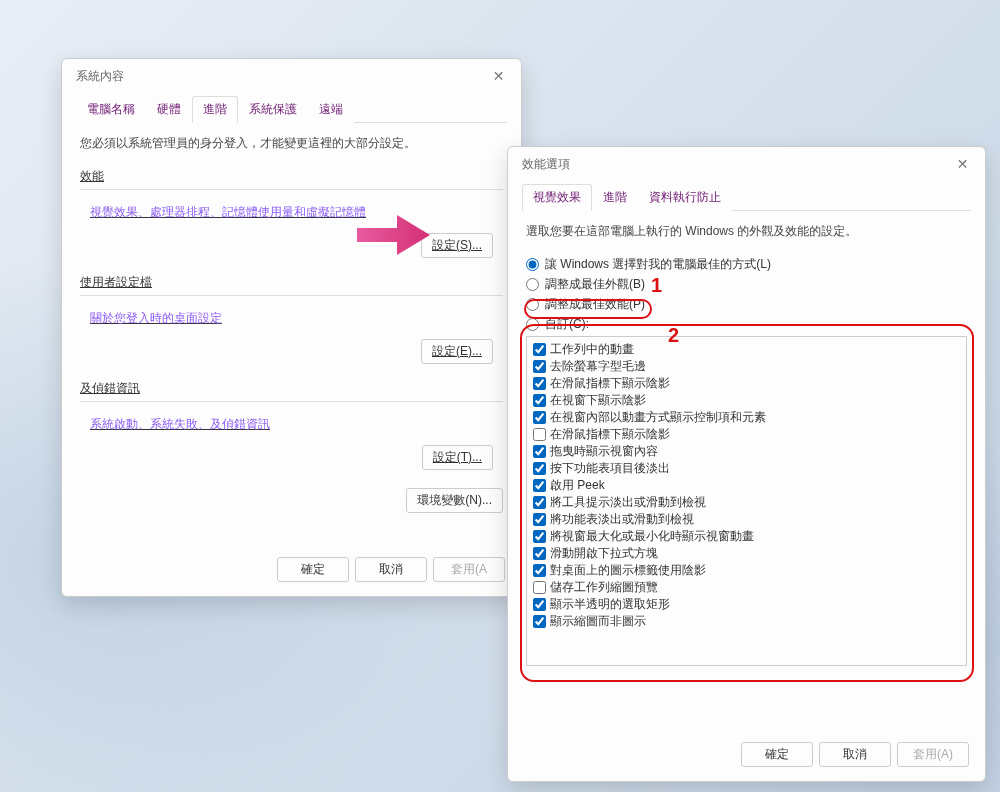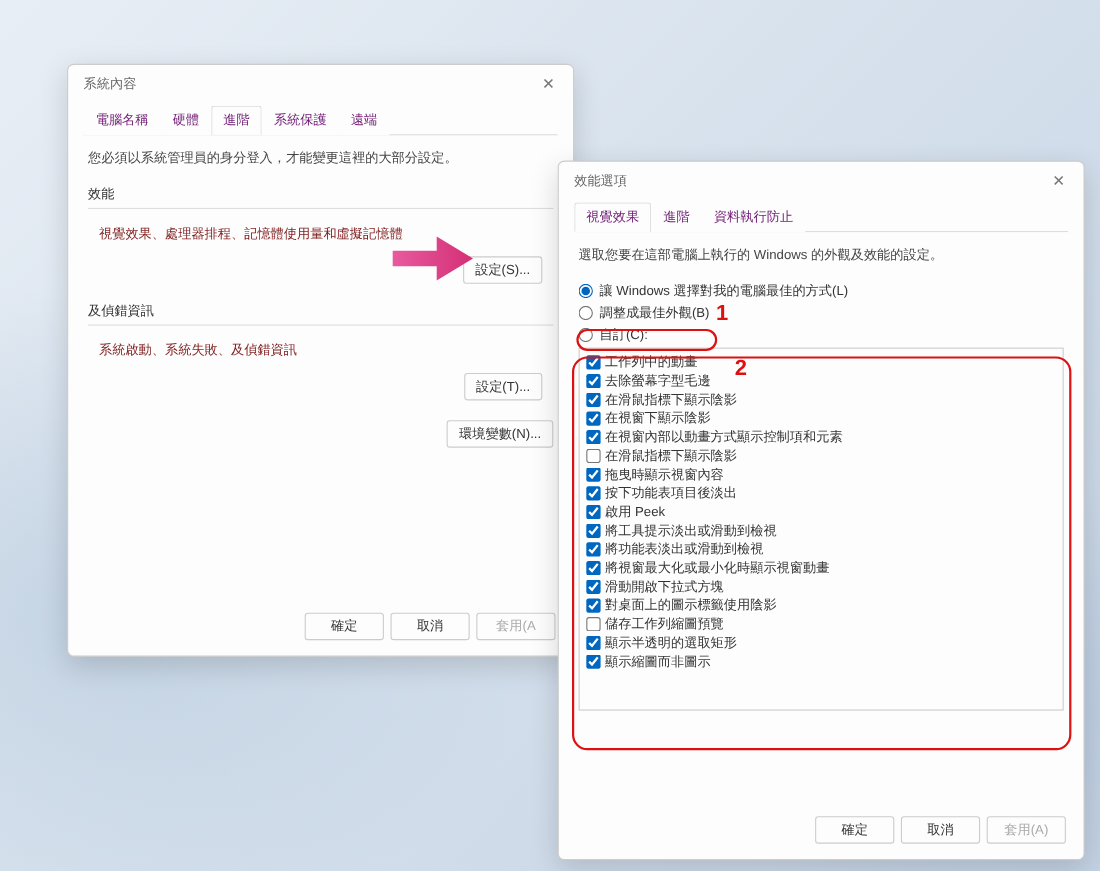--- a/index.html
+++ b/index.html
@@ -84,30 +84,31 @@
     }
     .content {
       padding: 12px 18px;
     }
     .hint {
       color: #444;
       margin-bottom: 16px;
     }
     .group {
       margin-bottom: 8px;
+      text-decoration: underline;
     }
     .group-label {
       color: #333;
       margin-bottom: 4px;
     }
     .group-box {
       padding: 6px 10px 8px;
     }
     .group-desc {
-      color: #7f1d1d;
+      color: #8b5cf6;
       margin-bottom: 12px;
     }
     .group-divider {
       height: 1px;
       background: #ddd;
       margin: 4px 0 8px;
     }
     .btn-row {
       display: flex;
       justify-content: flex-end;
@@ -212,20 +213,30 @@
       <div class="group-label">效能</div>
       <div class="group-divider"></div>
       <div class="group-box">
         <div class="group-desc">視覺效果、處理器排程、記憶體使用量和虛擬記憶體</div>
         <div class="btn-row">
           <button class="btn">設定(S)...</button>
         </div>
       </div>
     </div>
 
+    <div class="group">
+      <div class="group-label">使用者設定檔</div>
+      <div class="group-divider"></div>
+      <div class="group-box">
+        <div class="group-desc">關於您登入時的桌面設定</div>
+        <div class="btn-row">
+          <button class="btn">設定(E)...</button>
+        </div>
+      </div>
+    </div>
 
     <div class="group">
       <div class="group-label">及偵錯資訊</div>
       <div class="group-divider"></div>
       <div class="group-box">
         <div class="group-desc">系統啟動、系統失敗、及偵錯資訊</div>
         <div class="btn-row">
           <button class="btn">設定(T)...</button>
         </div>
       </div>
@@ -269,20 +280,24 @@
     <div class="radio-row">
       <input type="radio" name="perfmode" checked="" style="">
       <span>讓 Windows 選擇對我的電腦最佳的方式(L)</span>
     </div>
     <div class="radio-row">
       <input type="radio" name="perfmode" style="">
       <span>調整成最佳外觀(B)</span>
     </div>
     <div class="radio-row">
       <input type="radio" name="perfmode" style="">
+      <span>調整成最佳效能(P)</span>
+    </div>
+    <div class="radio-row">
+      <input type="radio" name="perfmode" style="">
       <span>自訂(C):</span>
     </div>
 
     <div class="check-list" id="check-list">
         <div class="check-row">
           <input type="checkbox" checked="" style="">
           <span>工作列中的動畫</span>
         </div>
         <div class="check-row">
           <input type="checkbox" checked="" style="">

